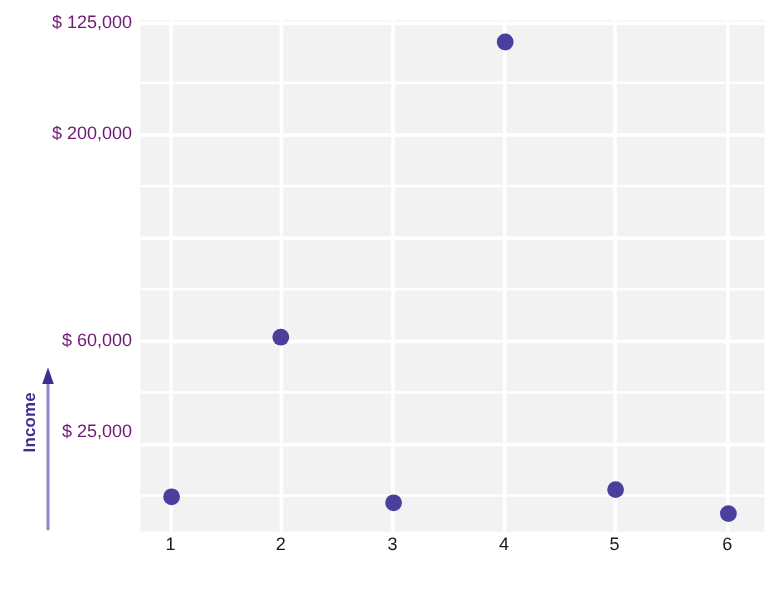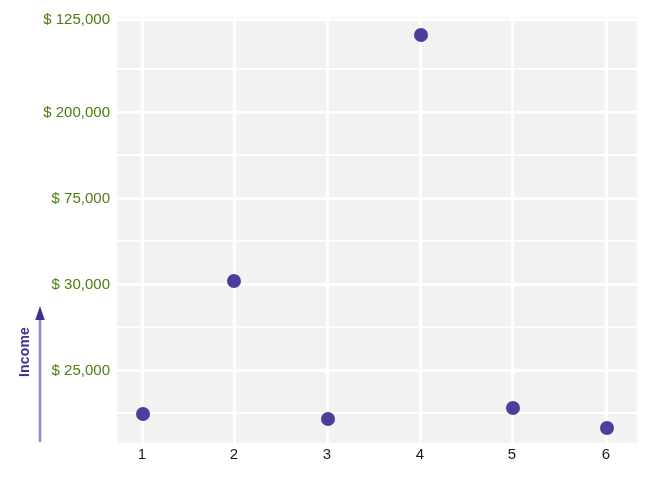--- a/index.html
+++ b/index.html
@@ -62,21 +62,21 @@
     background: #4b3f9e;
   }
 
   
   .y-tick-label {
     position: absolute;
     right: 0;
     width: 100px;
     text-align: right;
     font-size: 15px;
-    color: #4d7c0f;
+    color: #701a75;
     line-height: 1;
     white-space: nowrap;
   }
   #y-tick-labels {
     position: absolute;
     left: 0;
     top: 0;
     width: 110px;
     height: 502px;
   }
@@ -179,23 +179,22 @@
       <div class="data-point" style="left: 117px; top: 266px; background: rgb(75, 63, 158);"></div>
       <div class="data-point" style="left: 211px; top: 404px; background: rgb(75, 63, 158);"></div>
       <div class="data-point" style="left: 304px; top: 20px; background: rgb(75, 63, 158);"></div>
       <div class="data-point" style="left: 396px; top: 393px; background: rgb(75, 63, 158);"></div>
       <div class="data-point" style="left: 490px; top: 413px; background: rgb(75, 63, 158);"></div>
     </div>
 
   <div id="y-tick-labels">
     <div class="y-tick-label" style="top:11px;">$ 125,000</div>
     <div class="y-tick-label" style="top:104px;">$ 200,000</div>
-    <div class="y-tick-label" style="top:190px;">$ 75,000</div>
-    <div class="y-tick-label" style="top:276px;">$ 30,000</div>
-    <div class="y-tick-label" style="top:362px;text-align:right;">$ 25,000</div>
+    <div class="y-tick-label" style="top:276px;">$ 60,000</div>
+    <div class="y-tick-label" style="top:352px;text-align:right;">$ 25,000</div>
   </div>
 
   <div id="x-tick-labels">
     <div class="x-tick-label" style="left:142px;">1</div>
     <div class="x-tick-label" style="left:234px;">2</div>
     <div class="x-tick-label" style="left:327px;">3</div>
     <div class="x-tick-label" style="left:420px;">4</div>
     <div class="x-tick-label" style="left:512px;">5</div>
     <div class="x-tick-label" style="left:606px;">6</div>
   </div>

